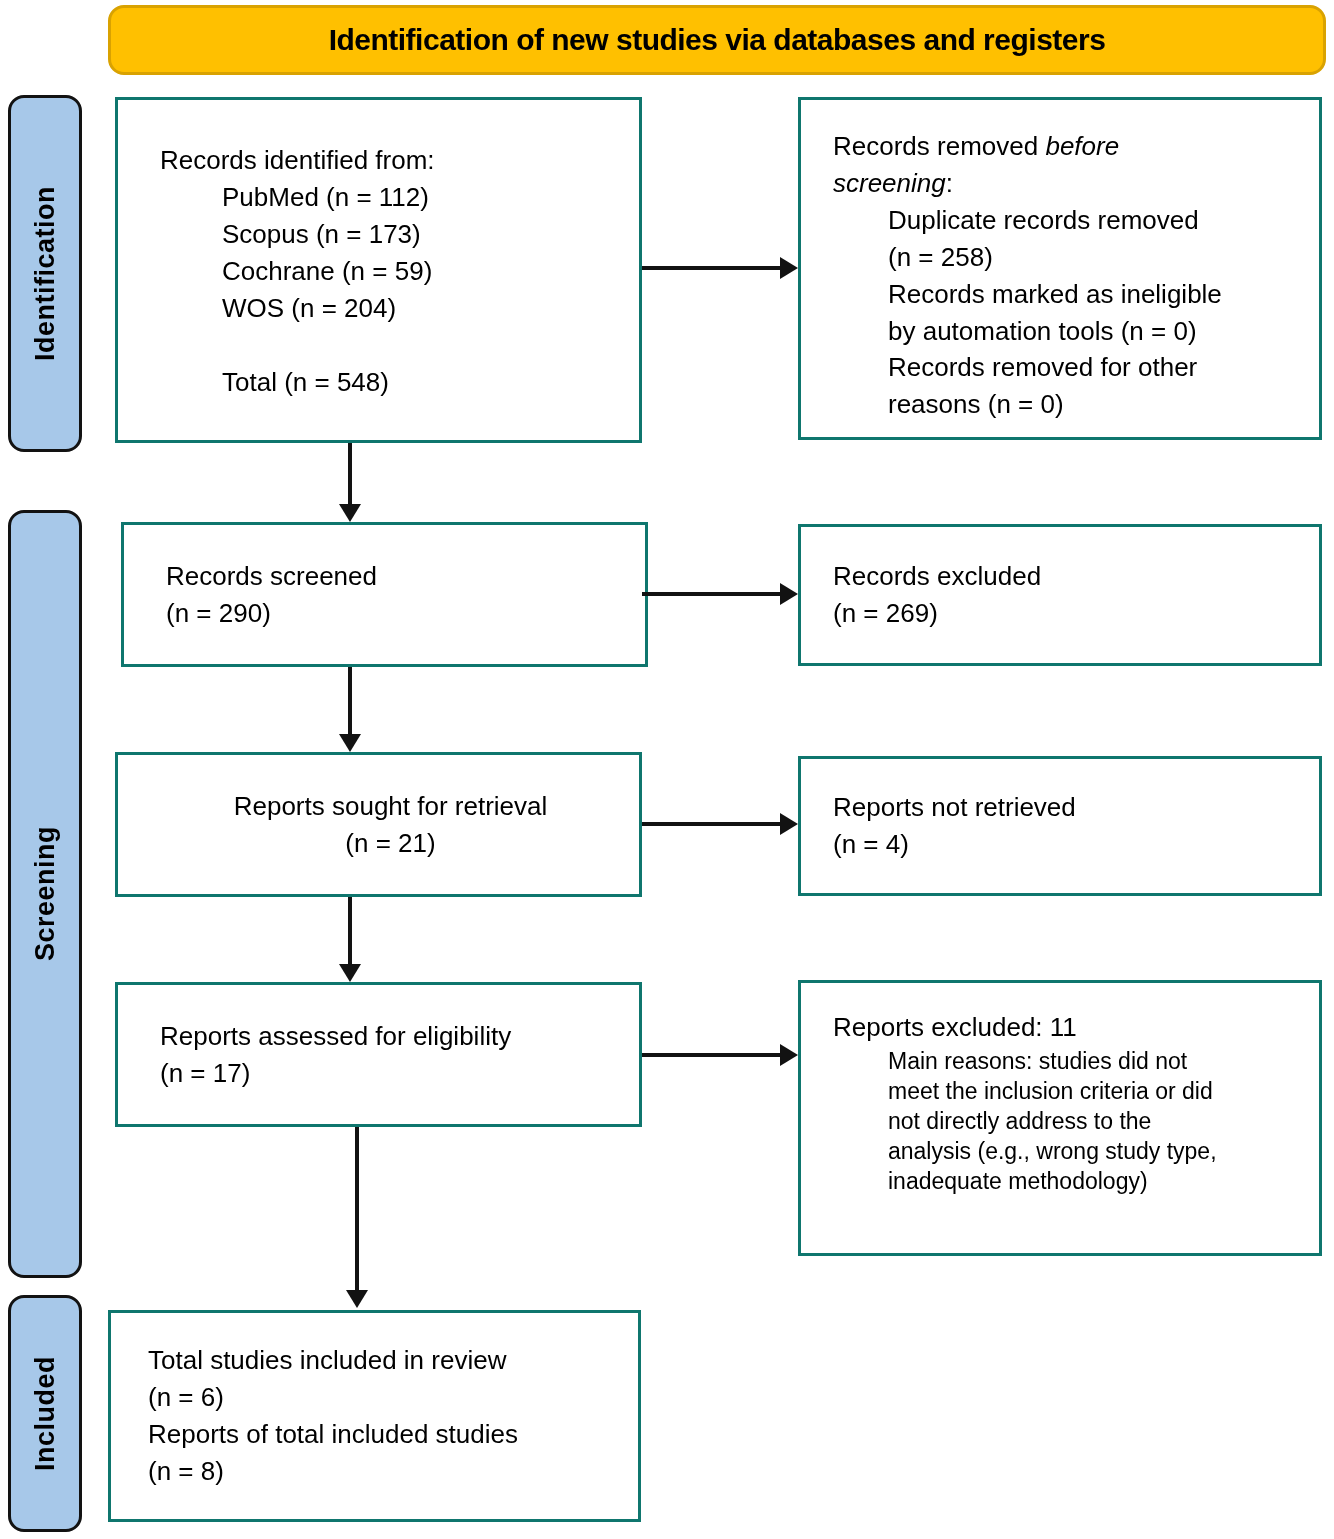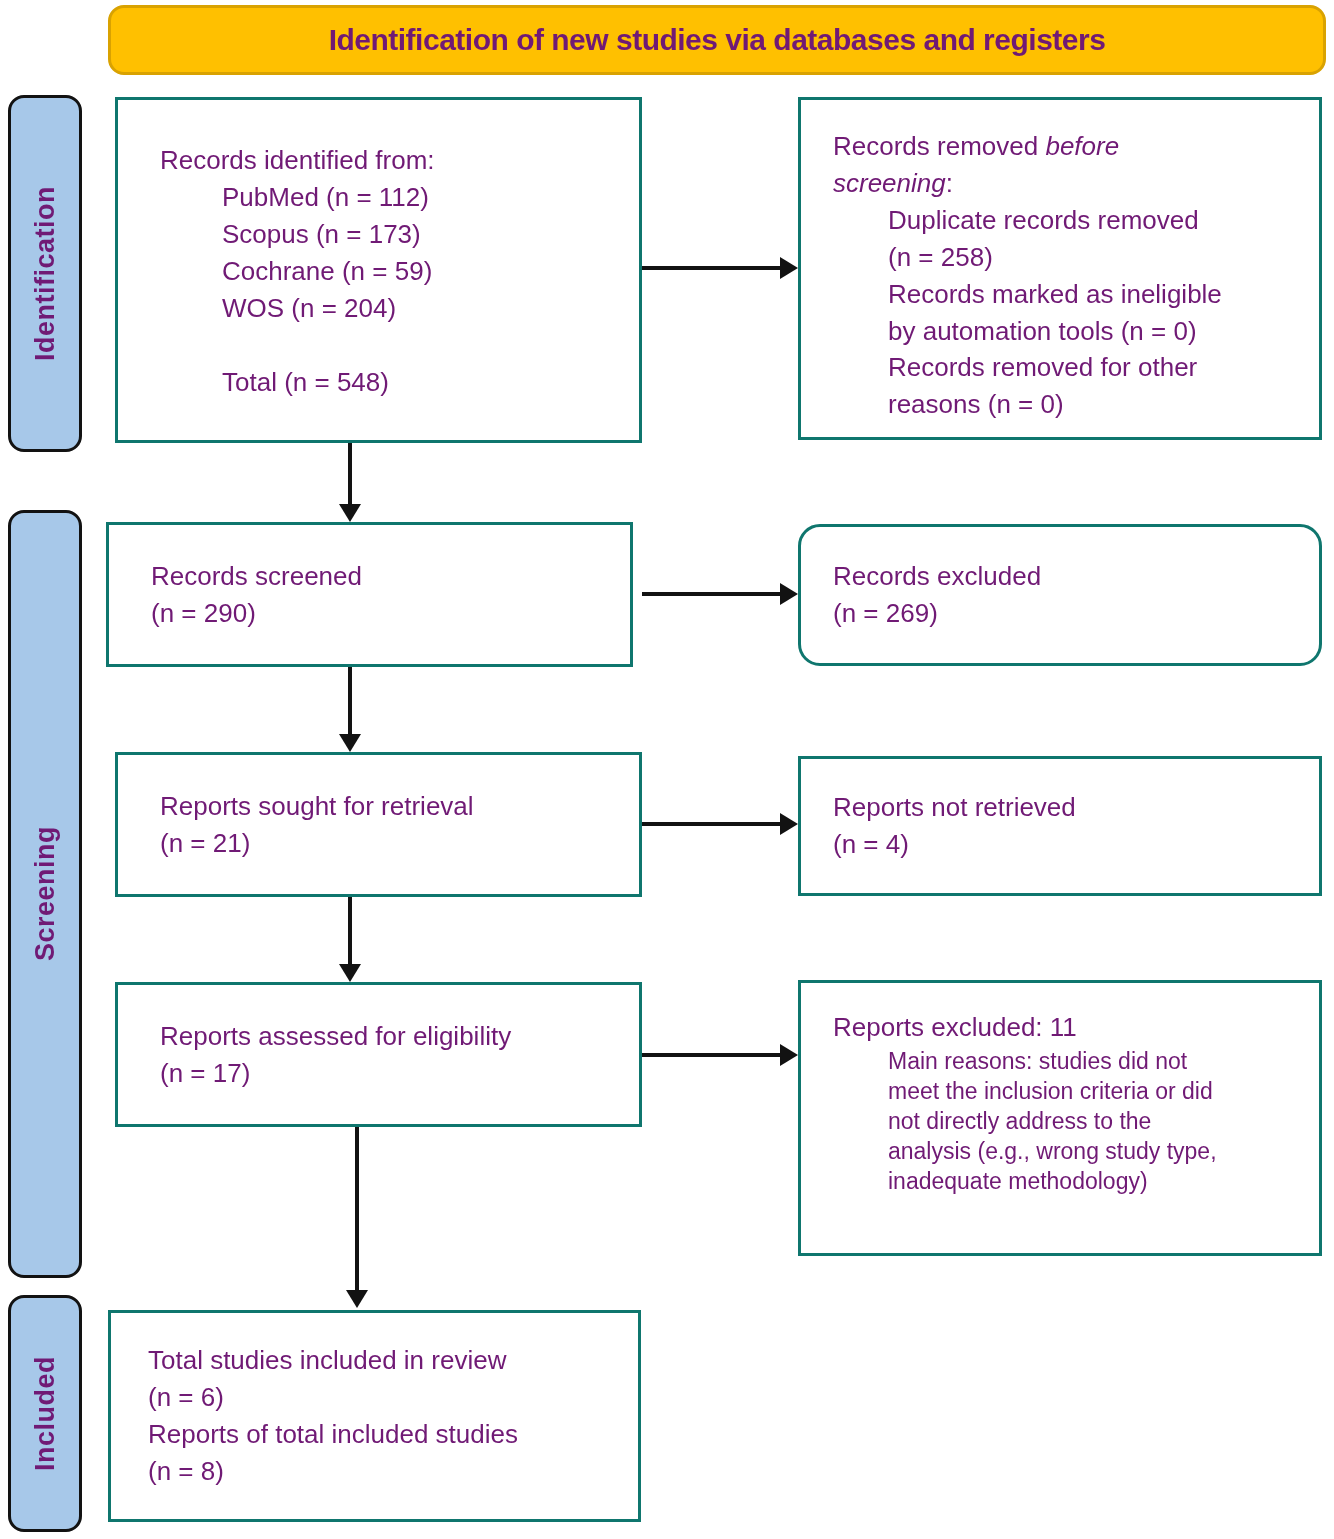--- a/index.html
+++ b/index.html
@@ -1,18 +1,18 @@
 <!DOCTYPE html>
 <html><head>
 <meta charset="utf-8">
 <style>
   html,body{margin:0;padding:0;background:#ffffff;}
   .canvas{
     position:relative;width:1334px;height:1539px;background:#ffffff;
-    font-family:"Liberation Sans",sans-serif;color:#701a75;overflow:hidden;
+    font-family:"Liberation Sans",sans-serif;color:#000000;overflow:hidden;
   }
   
   .banner{
     position:absolute;left:108px;top:5px;width:1212px;height:64px;
     background:#FFC000;border:3px solid #D9A201;border-radius:16px;
     display:flex;align-items:center;justify-content:center;
     font-weight:bold;font-size:30px;letter-spacing:-0.5px;
   }
   
   .phase{
@@ -29,23 +29,23 @@
   #phase-included{top:1295px;height:237px;}
   
   .box{
     position:absolute;background:#fff;border:3px solid #0f766e;
     box-sizing:border-box;font-size:26px;line-height:1.42;
   }
   .pad{padding:0 18px 0 42px;}
   .center-v{display:flex;flex-direction:column;justify-content:center;}
   #box-identified{left:115px;top:97px;width:527px;height:346px;padding-top:42px;}
   #box-removed{left:798px;top:97px;width:524px;height:343px;padding-top:28px;padding-left:32px;padding-right:14px;}
-  #box-screened{left:106px;top:522px;width:527px;height:145px;}
-  #box-records-excluded{left:798px;top:524px;width:524px;height:142px;padding-left:32px;border-radius:22px;}
-  #box-sought{left:115px;top:752px;width:527px;height:145px;}
+  #box-screened{left:121px;top:522px;width:527px;height:145px;}
+  #box-records-excluded{left:798px;top:524px;width:524px;height:142px;padding-left:32px;}
+  #box-sought{left:115px;top:752px;width:527px;height:145px;align-items:center;}
   #box-not-retrieved{left:798px;top:756px;width:524px;height:140px;padding-left:32px;}
   #box-assessed{left:115px;top:982px;width:527px;height:145px;}
   #box-reports-excluded{left:798px;top:980px;width:524px;height:276px;padding-top:26px;padding-left:32px;padding-right:2px;}
   #box-included{left:108px;top:1310px;width:533px;height:212px;padding-left:37px;}
   .indent{margin-left:62px;}
   .indent-sm{margin-left:55px;}
   .gap-top{margin-top:37px;}
   .small{font-size:23px;line-height:1.31;}
   .it{font-style:italic;}
   

